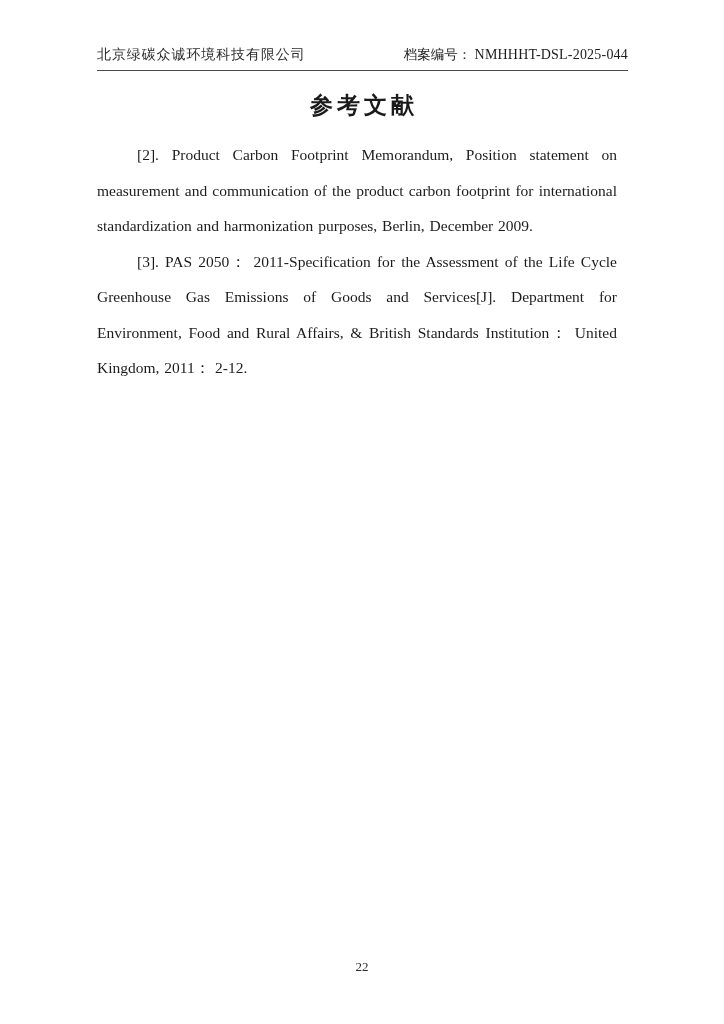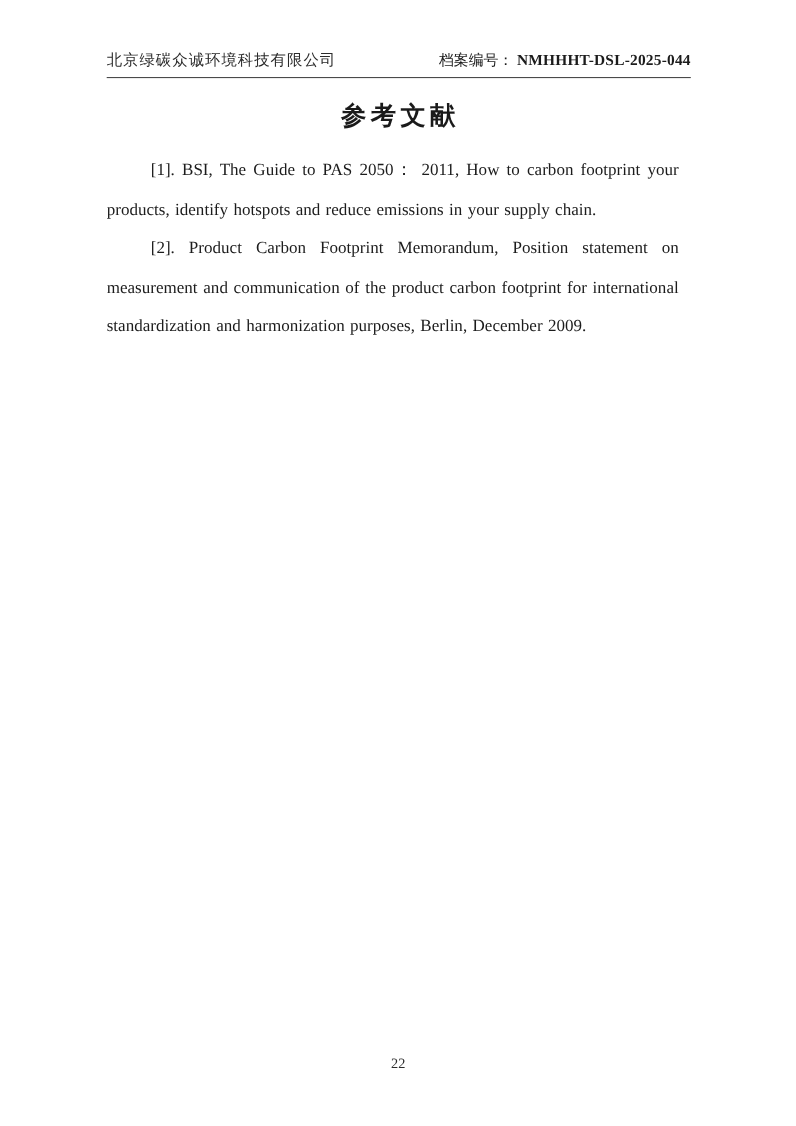--- a/index.html
+++ b/index.html
@@ -32,21 +32,21 @@
     letter-spacing: 0.9px;
     color: #2b2b2b;
     white-space: nowrap;
   }
   .header .docnum {
     font-size: 13.5px;
     color: #1c1c1c;
     white-space: nowrap;
   }
   .header .docnum .num {
-    font-weight: bold;
+    font-weight: normal;
     font-size: 14px;
     letter-spacing: 0.2px;
   }
   .title {
     position: absolute;
     top: 91px;
     left: 0;
     width: 724px;
     margin: 0;
     text-align: center;
@@ -92,21 +92,21 @@
     <span class="company">北京绿碳众诚环境科技有限公司</span>
     <span class="docnum">
       <span>档案编号：</span>
       <span class="num">NMHHHT-DSL-2025-044</span>
     </span>
   </div>
 
   <h1 class="title">参考文献</h1>
 
   <div class="refs">
-    <p class="ref">[1]. BSI, The Guide to PAS 2050： 2011, How to carbon footprint your products, identify hotspots and reduce emissions in your supply chain.</p>
     <p class="ref">[2]. Product Carbon Footprint Memorandum, Position statement on measurement and communication of the product carbon footprint for international standardization and harmonization purposes, Berlin, December 2009.</p>
+    <p class="ref">[3]. PAS 2050： 2011-Specification for the Assessment of the Life Cycle Greenhouse Gas Emissions of Goods and Services[J]. Department for Environment, Food and Rural Affairs, &amp; British Standards Institution： United Kingdom, 2011： 2-12.</p>
   </div>
 
   <div class="footer">
     <span>22</span>
   </div>
 
 </div>
 
 </body></html>

